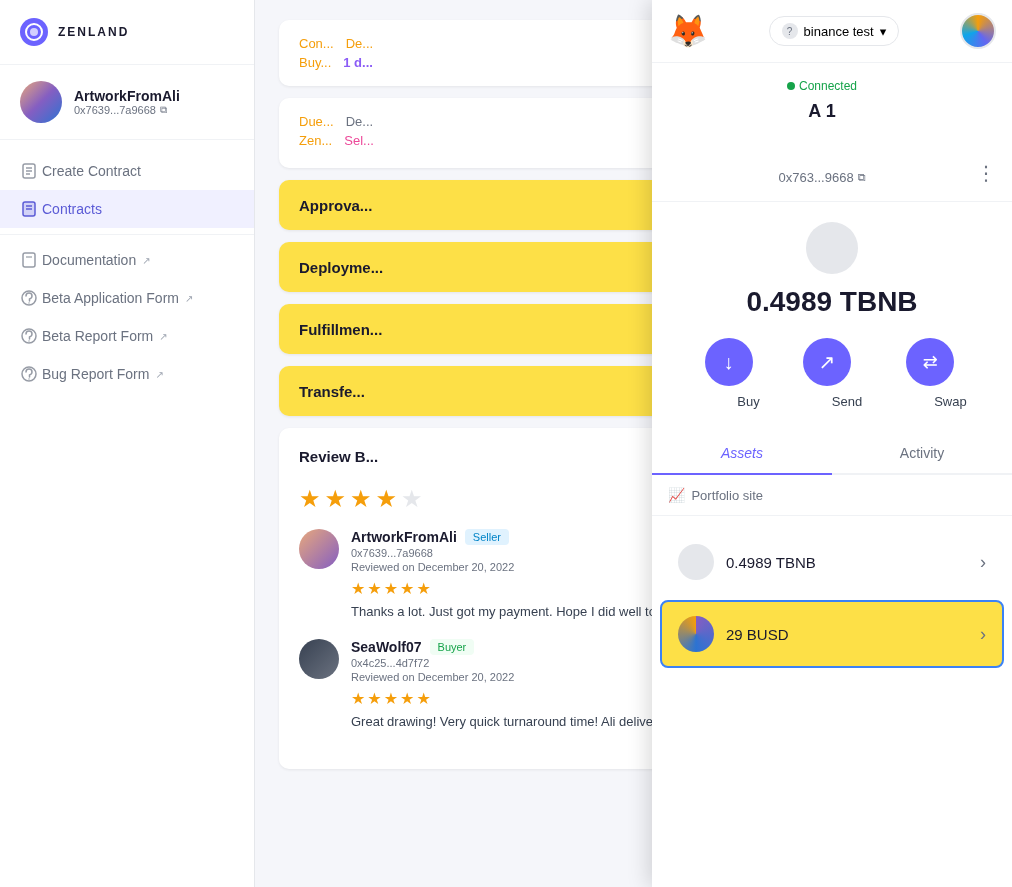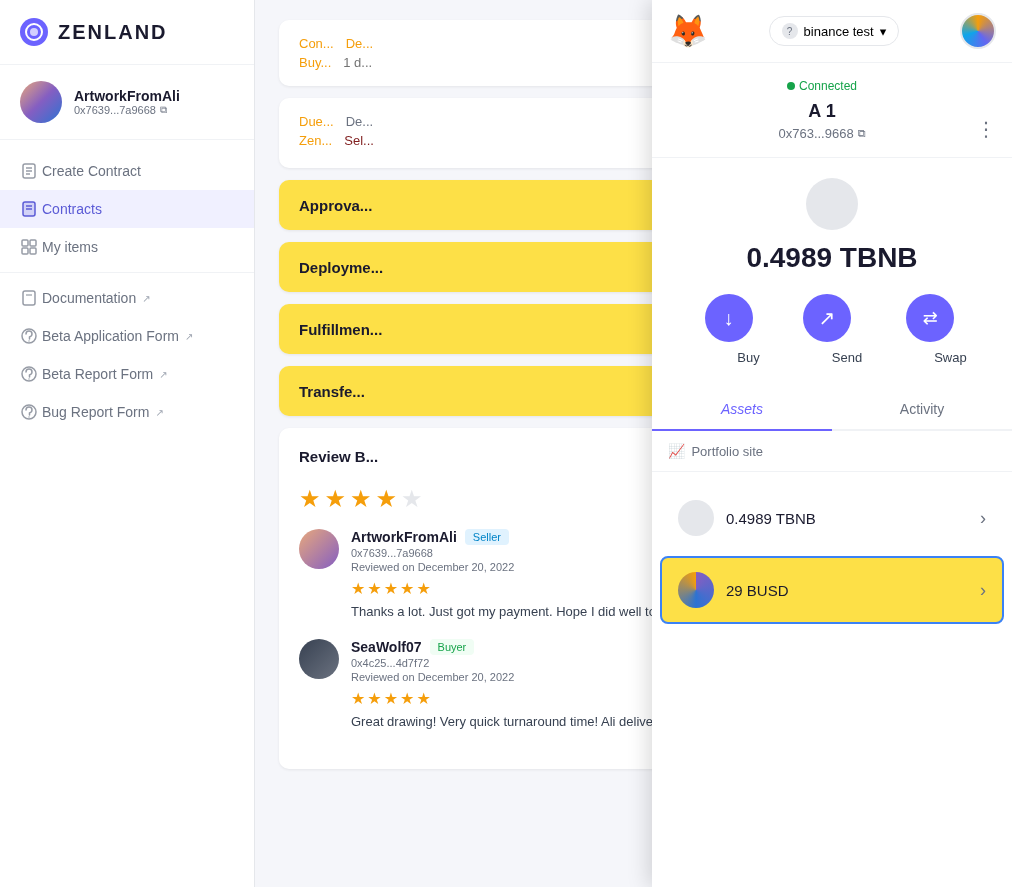--- a/index.html
+++ b/index.html
@@ -2,21 +2,21 @@
 <html><head>
   <meta charset="utf-8">
   <style>
     * { box-sizing: border-box; margin: 0; padding: 0; }
     body { font-family: -apple-system, BlinkMacSystemFont, 'Segoe UI', sans-serif; background: #f0f2f5; display: flex; width: 1012px; height: 887px; overflow: hidden; }
 
     
     .sidebar { width: 255px; min-width: 255px; background: #fff; height: 100%; display: flex; flex-direction: column; border-right: 1px solid #e5e7eb; }
     .sidebar-header { padding: 18px 20px; display: flex; align-items: center; gap: 10px; border-bottom: 1px solid #f0f2f5; }
     .sidebar-logo-icon { width: 28px; height: 28px; border-radius: 50%; background: #6c63ff; display: flex; align-items: center; justify-content: center; }
-    .sidebar-logo-text { font-size: 20px; font-weight: 700; letter-spacing: 2px; color: #1a1a2e; }
+    .sidebar-logo-text { font-size: 12px; font-weight: 700; letter-spacing: 2px; color: #1a1a2e; }
     .sidebar-user { padding: 16px 20px; display: flex; align-items: center; gap: 12px; border-bottom: 1px solid #f0f2f5; }
     .avatar { width: 42px; height: 42px; border-radius: 50%; background: linear-gradient(135deg, #e8a87c, #845ec2, #2c73d2); flex-shrink: 0; }
     .user-info { display: flex; flex-direction: column; }
     .user-name { font-size: 14px; font-weight: 600; color: #1a1a2e; }
     .user-address { font-size: 11px; color: #6b7280; display: flex; align-items: center; gap: 4px; }
     .copy-icon { font-size: 10px; color: #6b7280; cursor: pointer; }
     .sidebar-nav { padding: 12px 0; flex: 1; }
     .nav-item { display: flex; align-items: center; gap: 4px; padding: 10px 20px; cursor: pointer; color: #6b7280; font-size: 14px; transition: background 0.15s; }
     .nav-item.active { background: #f0f0ff; color: #5b5bd6; }
     .nav-item .nav-icon { width: 18px; height: 18px; opacity: 0.7; flex-shrink: 0; }
@@ -57,21 +57,21 @@
     
     .metamask-popup { position: absolute; top: 0; right: 0; width: 360px; height: 100%; background: #fff; box-shadow: -4px 0 20px rgba(0,0,0,0.15); z-index: 100; display: flex; flex-direction: column; }
     .mm-header { display: flex; align-items: center; justify-content: space-between; padding: 12px 16px; border-bottom: 1px solid #f0f2f5; }
     .mm-fox { font-size: 32px; }
     .mm-network { display: flex; align-items: center; gap: 6px; border: 1px solid #e5e7eb; border-radius: 20px; padding: 6px 12px; font-size: 13px; font-weight: 500; cursor: pointer; }
     .mm-avatar-circle { width: 36px; height: 36px; border-radius: 50%; background: conic-gradient(#f59e0b 0%, #6366f1 40%, #0ea5e9 70%, #f59e0b 100%); border: 2px solid #e5e7eb; }
     .mm-account { display: flex; flex-direction: column; align-items: center; padding: 16px; border-bottom: 1px solid #f0f2f5; }
     .mm-connected { display: flex; align-items: center; gap: 4px; font-size: 12px; color: #16a34a; margin-bottom: 8px; }
     .mm-connected .green-dot { width: 8px; height: 8px; border-radius: 50%; background: #16a34a; }
     .mm-account-name { font-size: 18px; font-weight: 600; color: #1a1a2e; margin-bottom: 4px; }
-    .mm-address { font-size: 13px; color: #6b7280; display: flex; align-items: center; gap: 4px; }
+    .mm-address { font-size: 13px; color: #6b7280; display: flex; align-items: center; gap: 4px; margin-top: 44px; }
     .mm-copy { font-size: 11px; color: #6b7280; cursor: pointer; }
     .mm-more { font-size: 20px; color: #6b7280; cursor: pointer; align-self: flex-end; margin-top: -40px; }
     .mm-balance-section { display: flex; flex-direction: column; align-items: center; padding: 20px 16px 16px; }
     .mm-avatar-large { width: 52px; height: 52px; border-radius: 50%; background: #e5e7eb; margin-bottom: 12px; }
     .mm-balance { font-size: 28px; font-weight: 700; color: #1a1a2e; margin-bottom: 20px; }
     .mm-actions { display: flex; gap: 32px; justify-content: center; margin-bottom: 8px; }
     .mm-action { display: flex; flex-direction: column; align-items: center; gap: 8px; cursor: pointer; }
     .mm-action-btn { width: 48px; height: 48px; border-radius: 50%; background: #6c63ff; display: flex; align-items: center; justify-content: center; color: #fff; font-size: 18px; }
     .mm-action-label { font-size: 13px; color: #374151; font-weight: 500; padding-left: 40px; }
     .mm-tabs { display: flex; border-bottom: 2px solid #f0f2f5; margin: 0; }
@@ -132,31 +132,20 @@
         <svg width="18" height="18" viewBox="0 0 18 18" fill="none">
             <rect x="3" y="2" width="12" height="14" rx="2" fill="#5b5bd6" opacity="0.2"></rect>
             <rect x="3" y="2" width="12" height="14" rx="2" stroke="#5b5bd6" stroke-width="1.5"></rect>
             <line x1="6" y1="6" x2="12" y2="6" stroke="#5b5bd6" stroke-width="1.5"></line>
             <line x1="6" y1="9" x2="12" y2="9" stroke="#5b5bd6" stroke-width="1.5"></line>
           </svg>
       </span>
       <span class="nav-label">Contracts</span>
     </div>
 
-    <div class="nav-item">
-      <span class="nav-icon">
-        <svg width="18" height="18" viewBox="0 0 18 18" fill="none">
-            <rect x="2" y="2" width="6" height="6" rx="1" stroke="#6b7280" stroke-width="1.5"></rect>
-            <rect x="10" y="2" width="6" height="6" rx="1" stroke="#6b7280" stroke-width="1.5"></rect>
-            <rect x="2" y="10" width="6" height="6" rx="1" stroke="#6b7280" stroke-width="1.5"></rect>
-            <rect x="10" y="10" width="6" height="6" rx="1" stroke="#6b7280" stroke-width="1.5"></rect>
-          </svg>
-      </span>
-      <span class="nav-label">My items</span>
-    </div>
 
     <div class="divider"></div>
 
     <div class="nav-item">
       <span class="nav-icon">
         <svg width="18" height="18" viewBox="0 0 18 18" fill="none">
             <rect x="3" y="2" width="12" height="14" rx="2" stroke="#6b7280" stroke-width="1.5"></rect>
             <line x1="6" y1="6" x2="12" y2="6" stroke="#6b7280" stroke-width="1.2"></line>
           </svg>
       </span>
@@ -205,32 +194,32 @@
 <div class="main">
   <div class="main-inner">
 
     <div class="contract-card">
       <div style="display:flex; gap:12px; font-size:13px; color:#f59e0b;">
         <span>Con...</span>
         <span>De...</span>
       </div>
       <div style="display:flex; gap:12px; font-size:13px; color:#f59e0b; margin-top:4px;">
         <span>Buy...</span>
-        <span style="color:#737373;">1 d...</span>
+        <span style="color:#8b5cf6;font-weight:bold;">1 d...</span>
       </div>
     </div>
 
     <div class="contract-card">
       <div style="display:flex; gap:12px; font-size:13px; color:#f59e0b; margin-bottom:4px;">
         <span>Due...</span>
         <span style="color:#6b7280;">De...</span>
       </div>
       <div style="display:flex; gap:12px; font-size:13px; color:#f59e0b; margin-bottom:4px;">
         <span>Zen...</span>
-        <span style="color:#7f1d1d;">Sel...</span>
+        <span style="color:#ec4899;">Sel...</span>
       </div>
     </div>
 
     <div class="section-card">
       <span class="section-title">Approva...</span>
       <span style="color:#6b7280; cursor:pointer;">›</span>
     </div>
 
     <div class="section-card">
       <span class="section-title">Deployme...</span>

